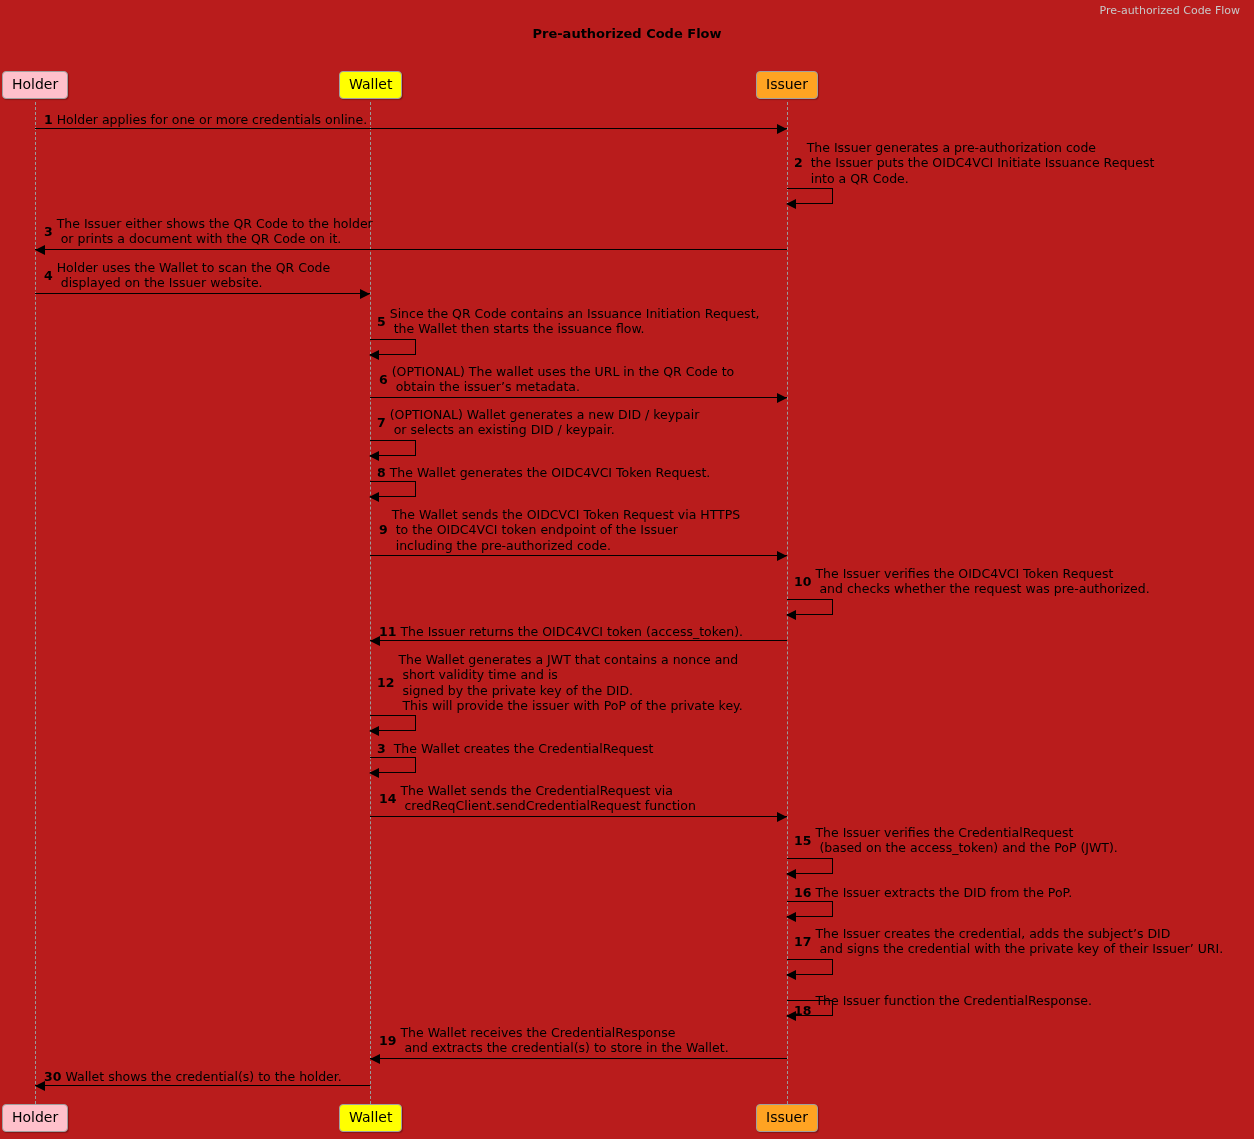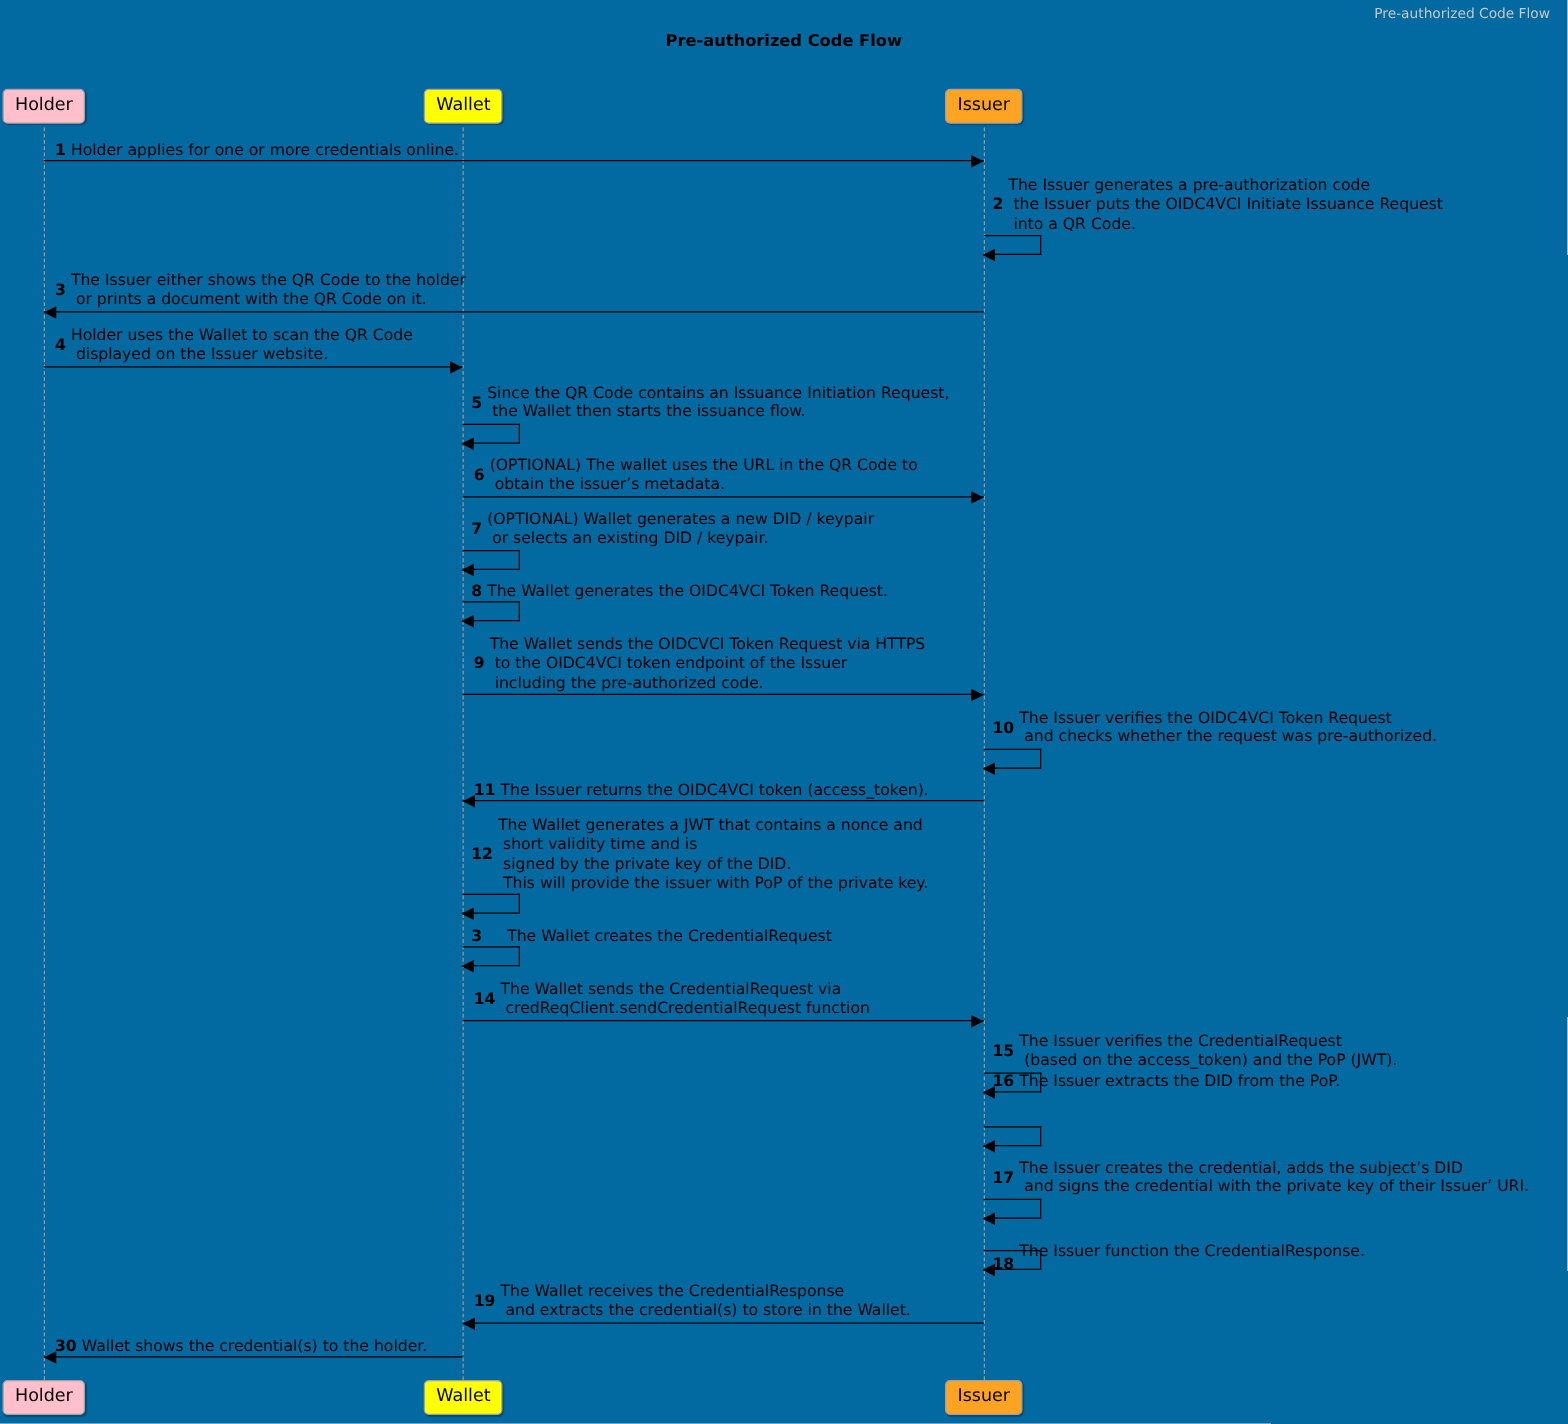--- a/index.html
+++ b/index.html
@@ -9,21 +9,21 @@
   }
   body {
     font-family: "DejaVu Sans", "Liberation Sans", sans-serif;
     color: #000000;
   }
   #canvas {
     position: relative;
     width: 1254px;
     height: 1139px;
     overflow: hidden;
-    background: #0369a1;
+    background: #b91c1c;
   }
   .watermark {
     position: absolute;
     top: 4px;
     right: 14px;
     font-size: 11px;
     color: #c8c8c8;
     white-space: nowrap;
   }
   .title-block {
@@ -178,36 +178,36 @@
         <div class="msg-label" style="top: 623px; left: 379px;"><span class="num" style="display: inline-block; vertical-align: middle;">11</span><span style="display: inline-block; vertical-align: middle; margin-left: 4px;"><span style="display: block; padding-left: 0px;">The Issuer returns the OIDC4VCI token (access_token).</span></span></div>
         <div class="msg-line" style="left: 370px; top: 640px; width: 417px;"></div>
         <div class="arrow-head arrow-left" style="left: 370px; top: 636px;"></div>
       </div>
       <div>
         <div class="msg-label" style="top: 652px; left: 377px;"><span class="num" style="display: inline-block; vertical-align: middle;">12</span><span style="display: inline-block; vertical-align: middle; margin-left: 4px;"><span style="display: block; padding-left: 0px;">The Wallet generates a JWT that contains a nonce and</span><span style="display: block; padding-left: 4px;">short validity time and is</span><span style="display: block; padding-left: 4px;">signed by the private key of the DID.</span><span style="display: block; padding-left: 4px;">This will provide the issuer with PoP of the private key.</span></span></div>
         <div class="self-box" style="left: 370px; top: 715px; width: 46px; height: 16px;"></div>
         <div class="arrow-head arrow-left" style="left: 369px; top: 726px;"></div>
       </div>
       <div>
-        <div class="msg-label" style="top: 740px; left: 377px;"><span class="num" style="display: inline-block; vertical-align: middle;">3</span><span style="display: inline-block; vertical-align: middle; margin-left: 20px;"><span style="display: block; padding-left: 0px;">The Wallet creates the CredentialRequest</span></span></div>
+        <div class="msg-label" style="top: 740px; left: 377px;"><span class="num" style="display: inline-block; vertical-align: middle;">3</span><span style="display: inline-block; vertical-align: middle; margin-left: 8px;"><span style="display: block; padding-left: 0px;">The Wallet creates the CredentialRequest</span></span></div>
         <div class="self-box" style="left: 370px; top: 757px; width: 46px; height: 16px;"></div>
         <div class="arrow-head arrow-left" style="left: 369px; top: 768px;"></div>
       </div>
       <div>
         <div class="msg-label" style="top: 783px; left: 379px;"><span class="num" style="display: inline-block; vertical-align: middle;">14</span><span style="display: inline-block; vertical-align: middle; margin-left: 4px;"><span style="display: block; padding-left: 0px;">The Wallet sends the CredentialRequest via</span><span style="display: block; padding-left: 4px;">credReqClient.sendCredentialRequest function</span></span></div>
         <div class="msg-line" style="left: 370px; top: 816px; width: 417px;"></div>
         <div class="arrow-head arrow-right" style="left: 777px; top: 812px;"></div>
       </div>
       <div>
         <div class="msg-label" style="top: 825px; left: 794px;"><span class="num" style="display: inline-block; vertical-align: middle;">15</span><span style="display: inline-block; vertical-align: middle; margin-left: 4px;"><span style="display: block; padding-left: 0px;">The Issuer verifies the CredentialRequest</span><span style="display: block; padding-left: 4px;">(based on the access_token) and the PoP (JWT).</span></span></div>
         <div class="self-box" style="left: 787px; top: 858px; width: 46px; height: 16px;"></div>
         <div class="arrow-head arrow-left" style="left: 786px; top: 869px;"></div>
       </div>
       <div>
-        <div class="msg-label" style="top: 856px; left: 794px; text-align: right;"><span class="num" style="display: inline-block; vertical-align: middle;">16</span><span style="display: inline-block; vertical-align: middle; margin-left: 4px;"><span style="display: block; padding-left: 0px;">The Issuer extracts the DID from the PoP.</span></span></div>
+        <div class="msg-label" style="top: 884px; left: 794px; text-align: right;"><span class="num" style="display: inline-block; vertical-align: middle;">16</span><span style="display: inline-block; vertical-align: middle; margin-left: 4px;"><span style="display: block; padding-left: 0px;">The Issuer extracts the DID from the PoP.</span></span></div>
         <div class="self-box" style="left: 787px; top: 901px; width: 46px; height: 16px;"></div>
         <div class="arrow-head arrow-left" style="left: 786px; top: 912px;"></div>
       </div>
       <div>
         <div class="msg-label" style="top: 926px; left: 794px;"><span class="num" style="display: inline-block; vertical-align: middle;">17</span><span style="display: inline-block; vertical-align: middle; margin-left: 4px;"><span style="display: block; padding-left: 0px;">The Issuer creates the credential, adds the subject’s DID</span><span style="display: block; padding-left: 4px;">and signs the credential with the private key of their Issuer’ URI.</span></span></div>
         <div class="self-box" style="left: 787px; top: 959px; width: 46px; height: 16px;"></div>
         <div class="arrow-head arrow-left" style="left: 786px; top: 970px;"></div>
       </div>
       <div>
         <div class="msg-label" style="top: 983px; left: 794px;"><span class="num" style="display: inline-block; vertical-align: middle; margin-top: 20px;">18</span><span style="display: inline-block; vertical-align: middle; margin-left: 4px;"><span style="display: block; padding-left: 0px;">The Issuer function the CredentialResponse.</span></span></div>

